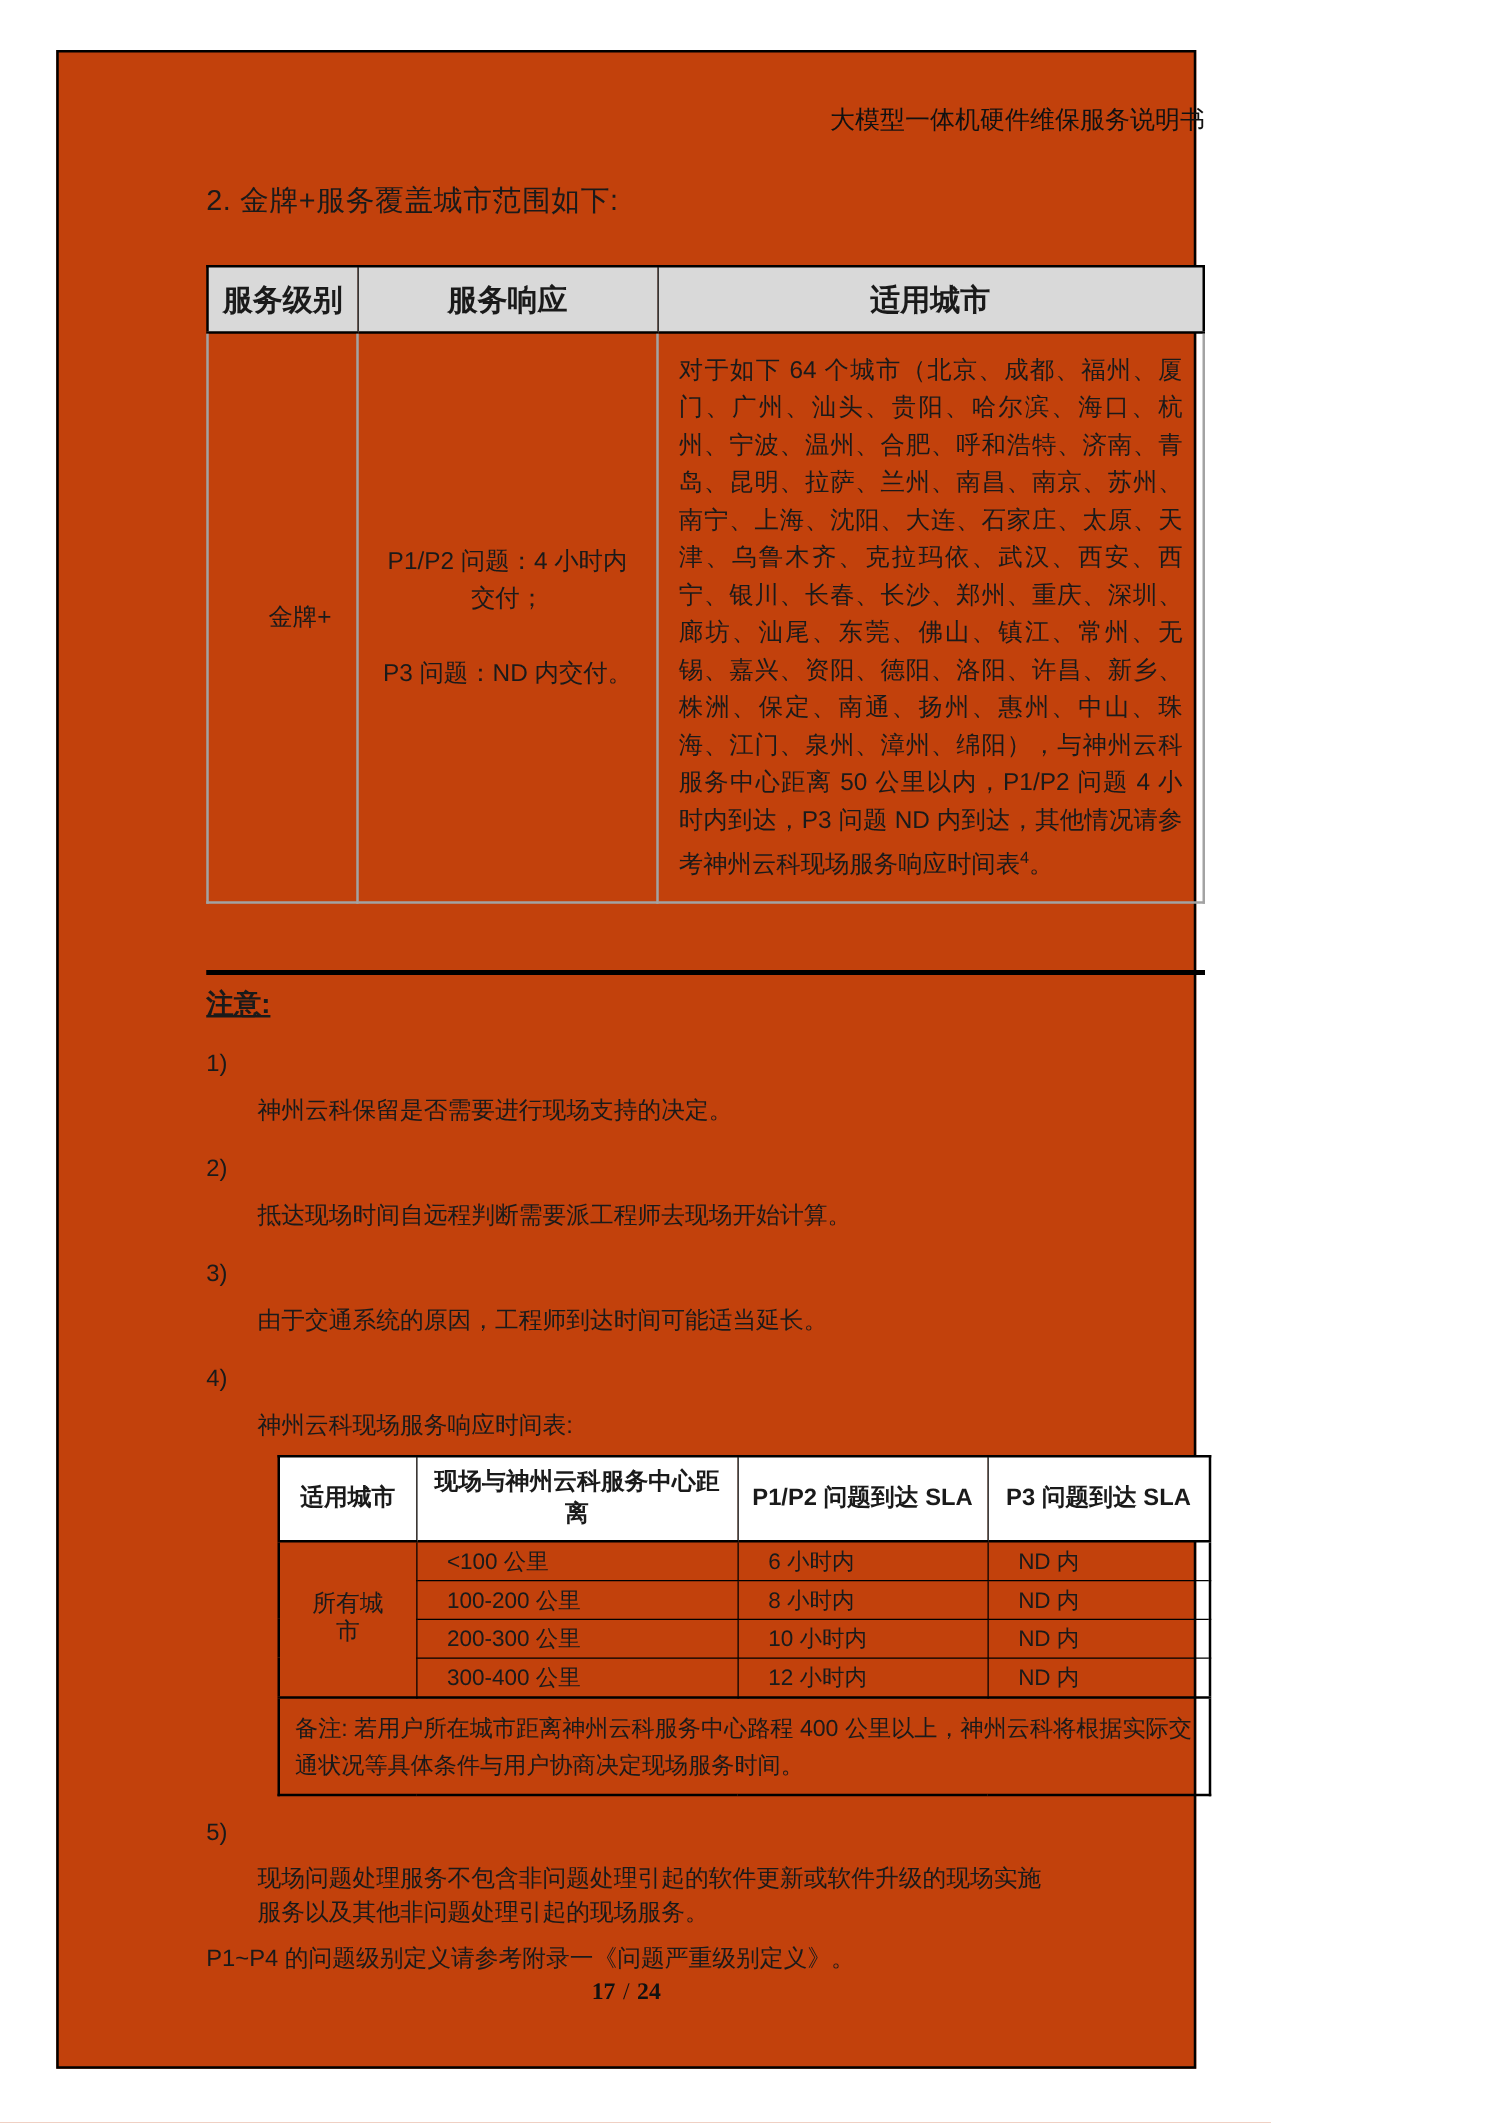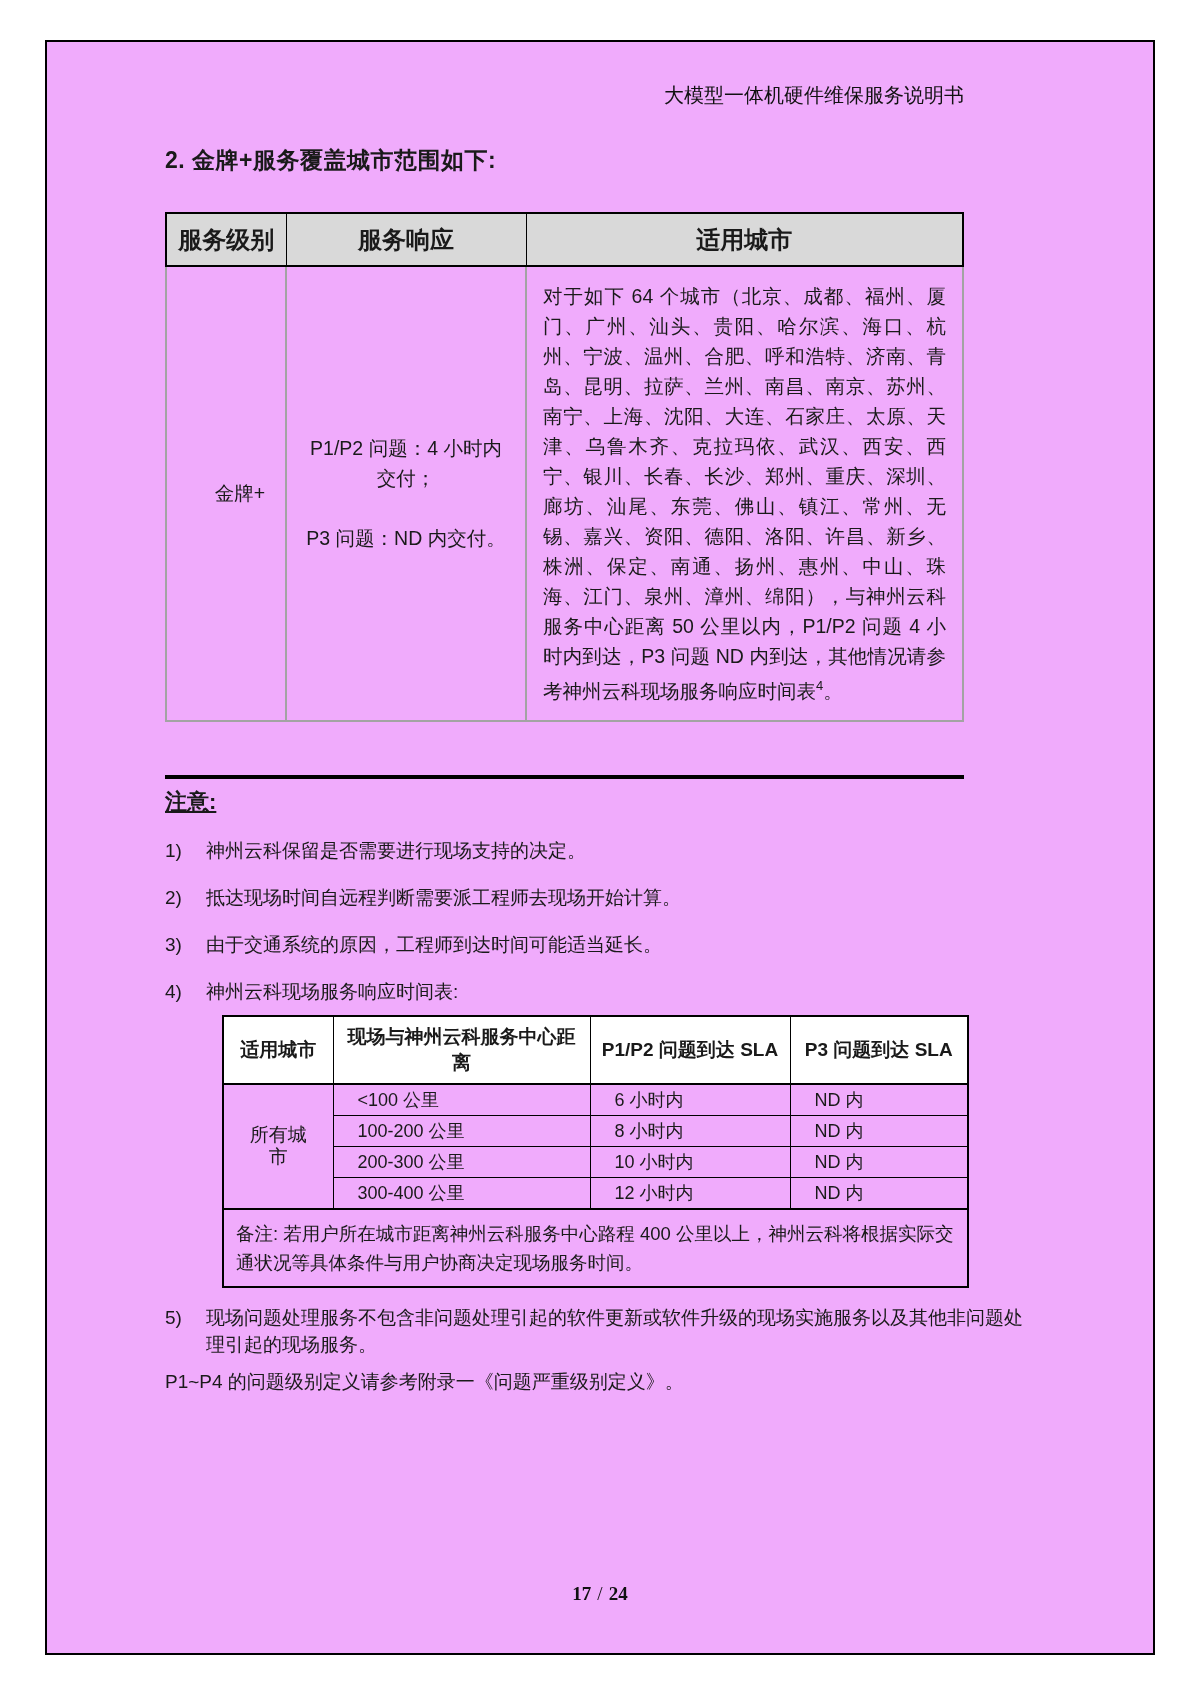--- a/index.html
+++ b/index.html
@@ -6,39 +6,39 @@
   html, body {
     background: #ffffff;
     font-family: "Liberation Sans", "DejaVu Sans", sans-serif;
     color: #1a1a1a;
   }
   body { width: 1200px; height: 1698px; position: relative; }
 
   .sheet {
     position: absolute;
     left: 45px; top: 40px;
-    width: 1110px; height: 1615px;
+    width: 912px; height: 1615px;
     border: 2px solid #000;
-    background: #f0abfc;
+    background: #c2410c;
     padding: 0 113px 0 118px;
   }
 
   .doc-header {
     margin-top: 40px;
     width: 799px;
     text-align: right;
     font-family: "Liberation Serif", "DejaVu Serif", serif;
     font-size: 20px;
     color: #111;
   }
 
   .section-heading {
     margin-top: 36px;
     font-size: 23px;
-    font-weight: bold;
+    font-weight: normal;
     letter-spacing: 0.5px;
   }
 
   table { border-collapse: collapse; }
 
   
   .coverage-table {
     margin-top: 36px;
     width: 799px;
     border: 2px solid #000;
@@ -89,21 +89,21 @@
     font-weight: bold;
     text-decoration: underline;
   }
   .note-item {
     display: flex;
     margin-top: 20px;
     font-size: 19px;
     line-height: 27px;
   }
   .note-item .num { flex: 0 0 41px; }
-  .note-item .txt { flex: 1; }
+  .note-item .txt { flex: 1; margin-top: 37px; }
 
   
   .sla-table {
     margin-top: 10px;
     margin-left: 57px;
     width: 745px;
     border: 2px solid #000;
     table-layout: fixed;
   }
   .sla-table th {

